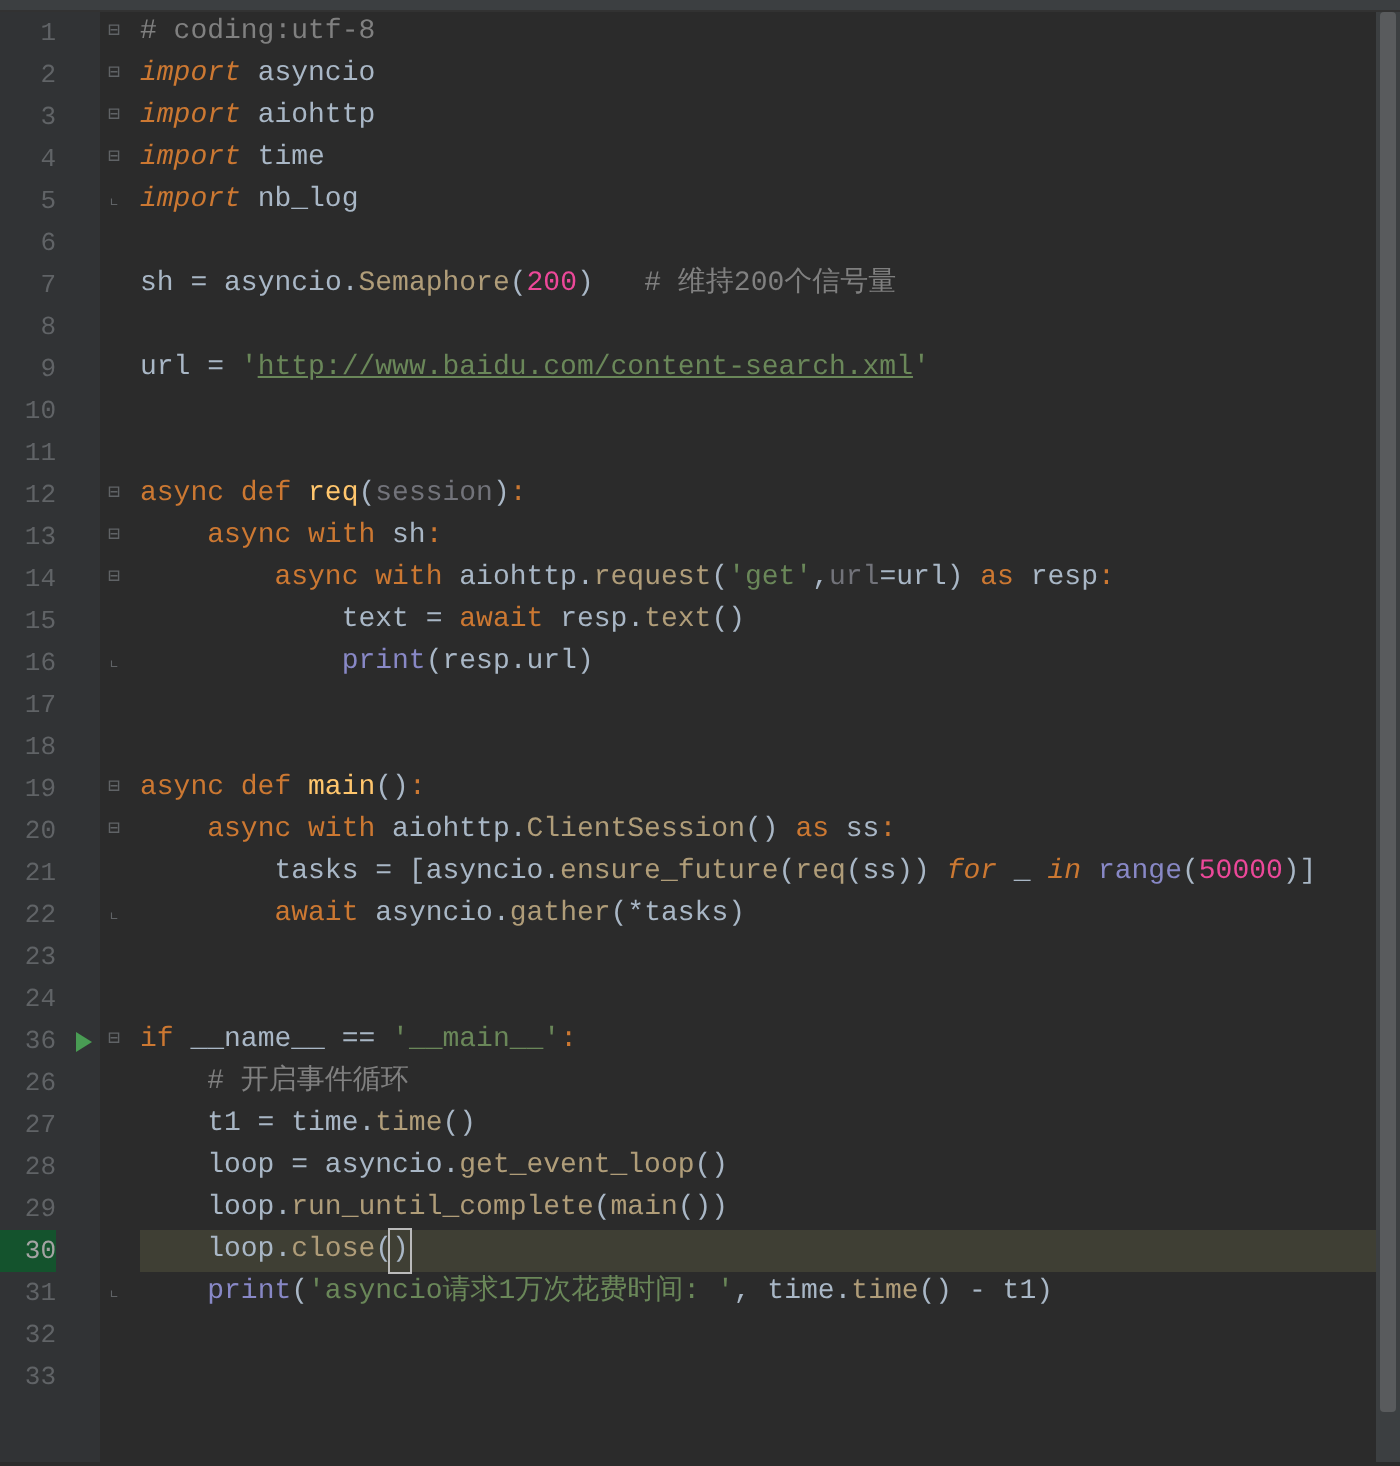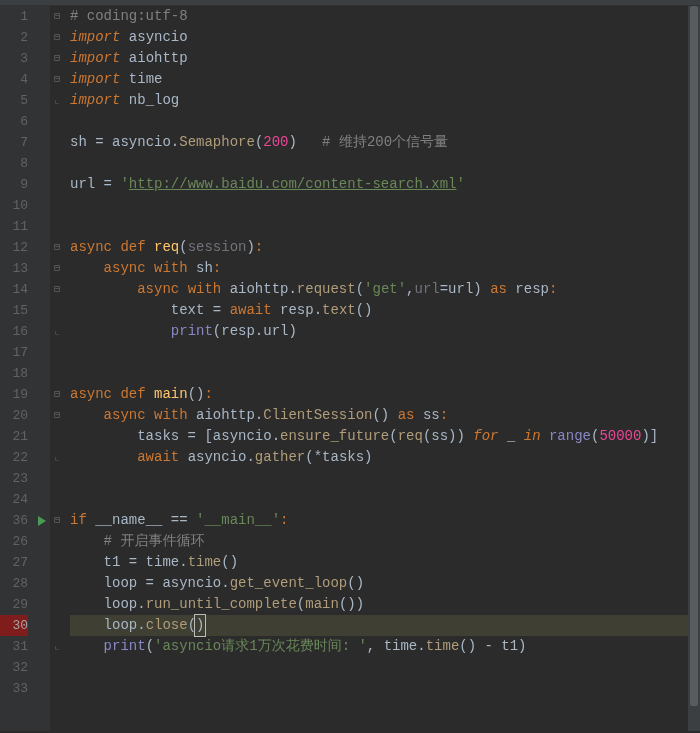--- a/index.html
+++ b/index.html
@@ -103,21 +103,21 @@
   .c-fn      { color: #b09d79; }
   .c-builtin { color: #8888c6; text-align: center; }
   .c-mod     { color: #a9b7c6; }
   .c-pn      { color: #a9b7c6; }
   .caret-box {
     display:inline-block;
     outline:1px solid #bbbbbb;
     padding:0 1px;
     margin-left:-1px;
   }
-  .gutter .ln.cur { background:#7f1d1d; color:#a4a3a3;}
+  .gutter .ln.cur { background:#14532d; color:#a4a3a3;}
 </style>
 </head>
 <body>
 
 <div class="topbar"></div>
 
 <div class="editor">
 
   <div class="gutter" id="gutter">
       <div class="ln">1</div>

